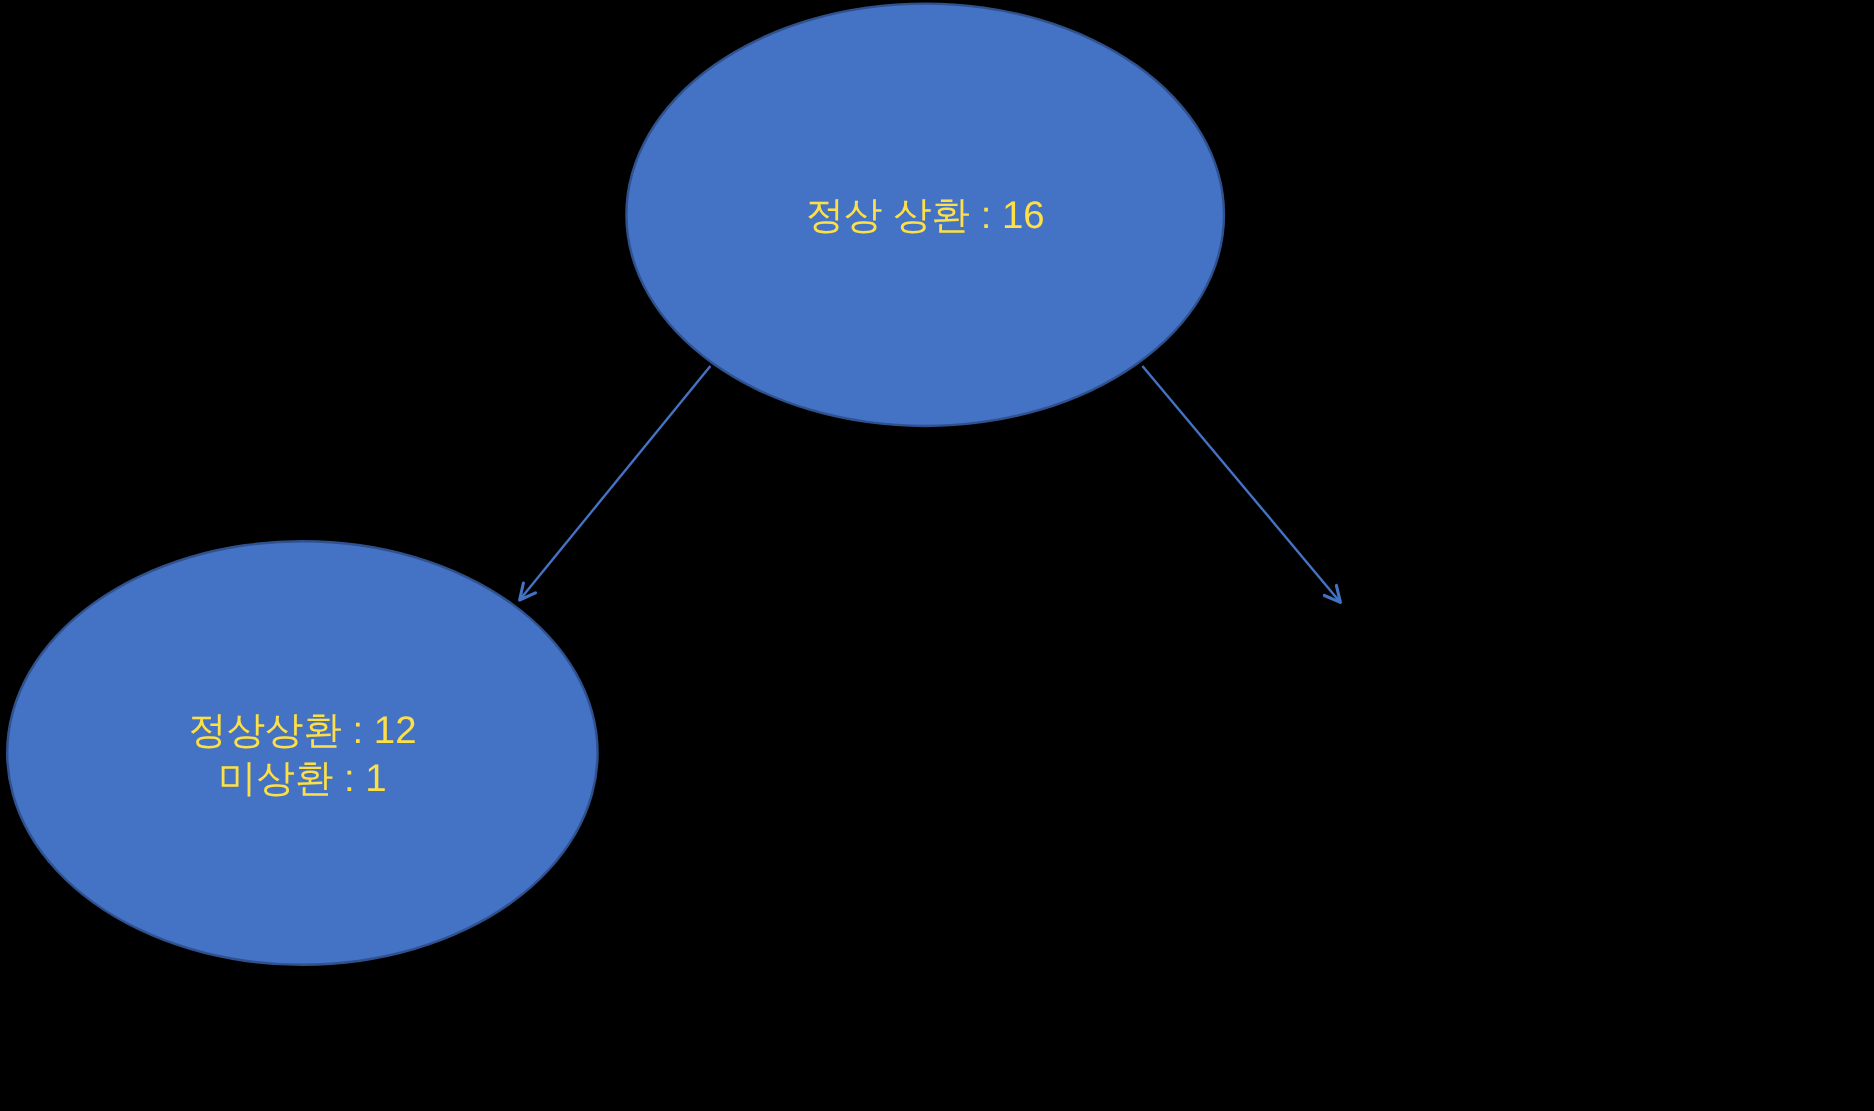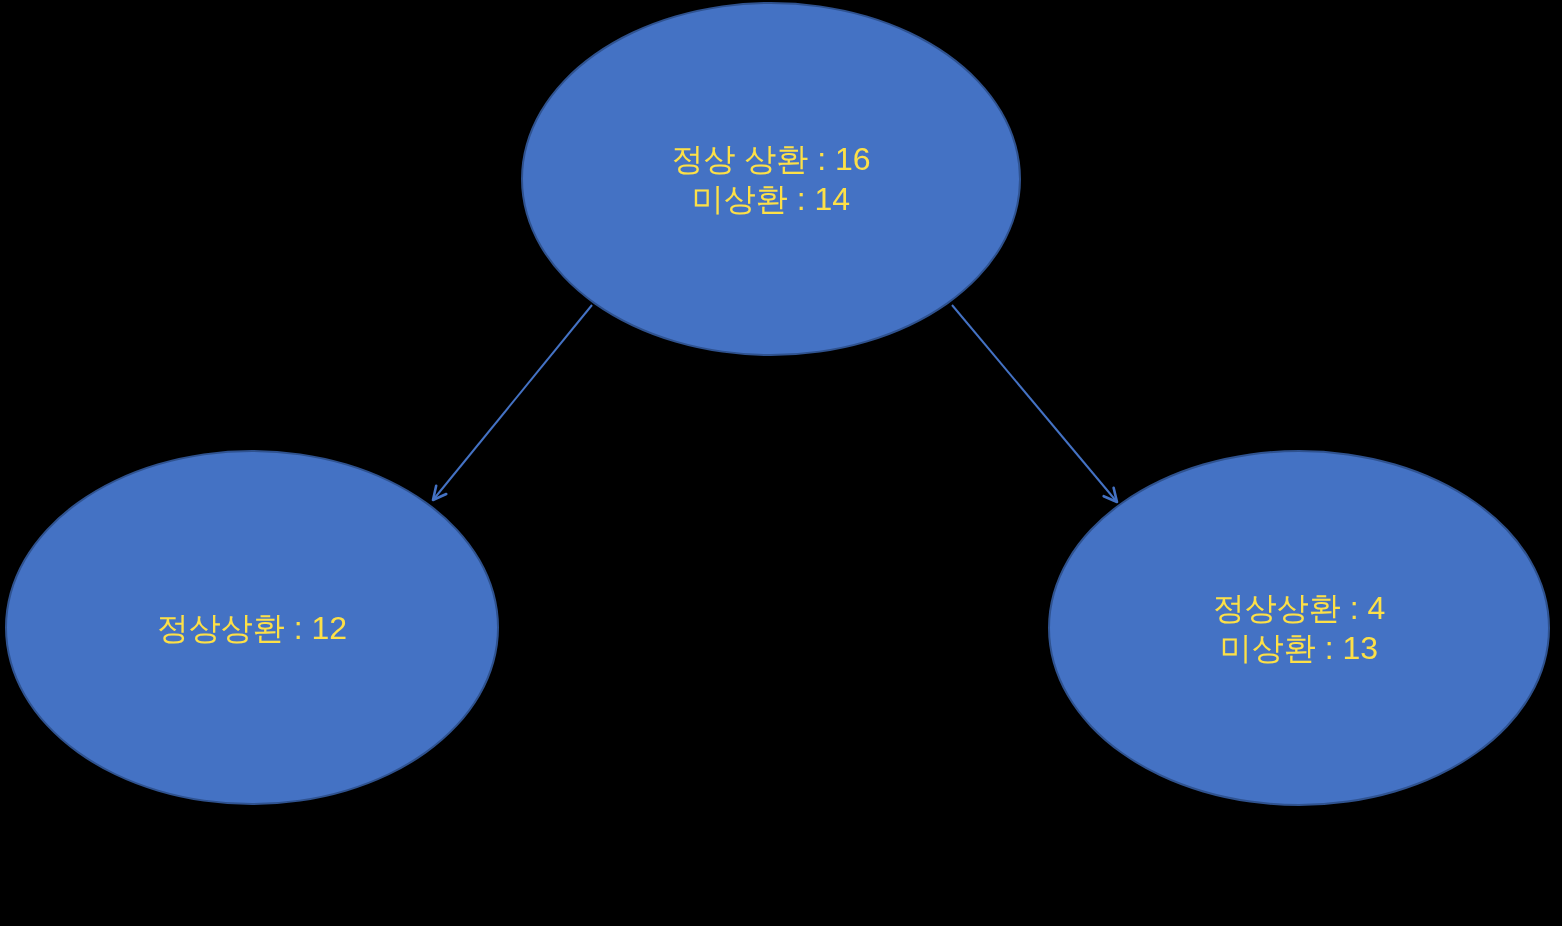--- a/index.html
+++ b/index.html
@@ -54,25 +54,21 @@
       <marker id="arrowhead" markerUnits="userSpaceOnUse" markerWidth="22" markerHeight="20" refX="16" refY="9" orient="auto">
         <path d="M3,2.5 L16,9 L3,15.5" fill="none" stroke="#4472C4" stroke-width="2.6" stroke-linecap="round" stroke-linejoin="round"></path>
       </marker>
     </defs>
     <line x1="592" y1="305" x2="433" y2="500" stroke="#4472C4" stroke-width="2" marker-end="url(#arrowhead)"></line>
     <line x1="952" y1="305" x2="1117" y2="502" stroke="#4472C4" stroke-width="2" marker-end="url(#arrowhead)"></line>
   </svg>
 
   <div class="node node-root">
     <div class="node-line">정상 상환 : 16</div>
-    <div class="node-line">미상환 : 14</div>
   </div>
 
   <div class="node node-left">
     <div class="node-line">정상상환 : 12</div>
+    <div class="node-line">미상환 : 1</div>
   </div>
 
-  <div class="node node-right">
-    <div class="node-line">정상상환 : 4</div>
-    <div class="node-line">미상환 : 13</div>
-  </div>
 
 </div>
 
 </body></html>

